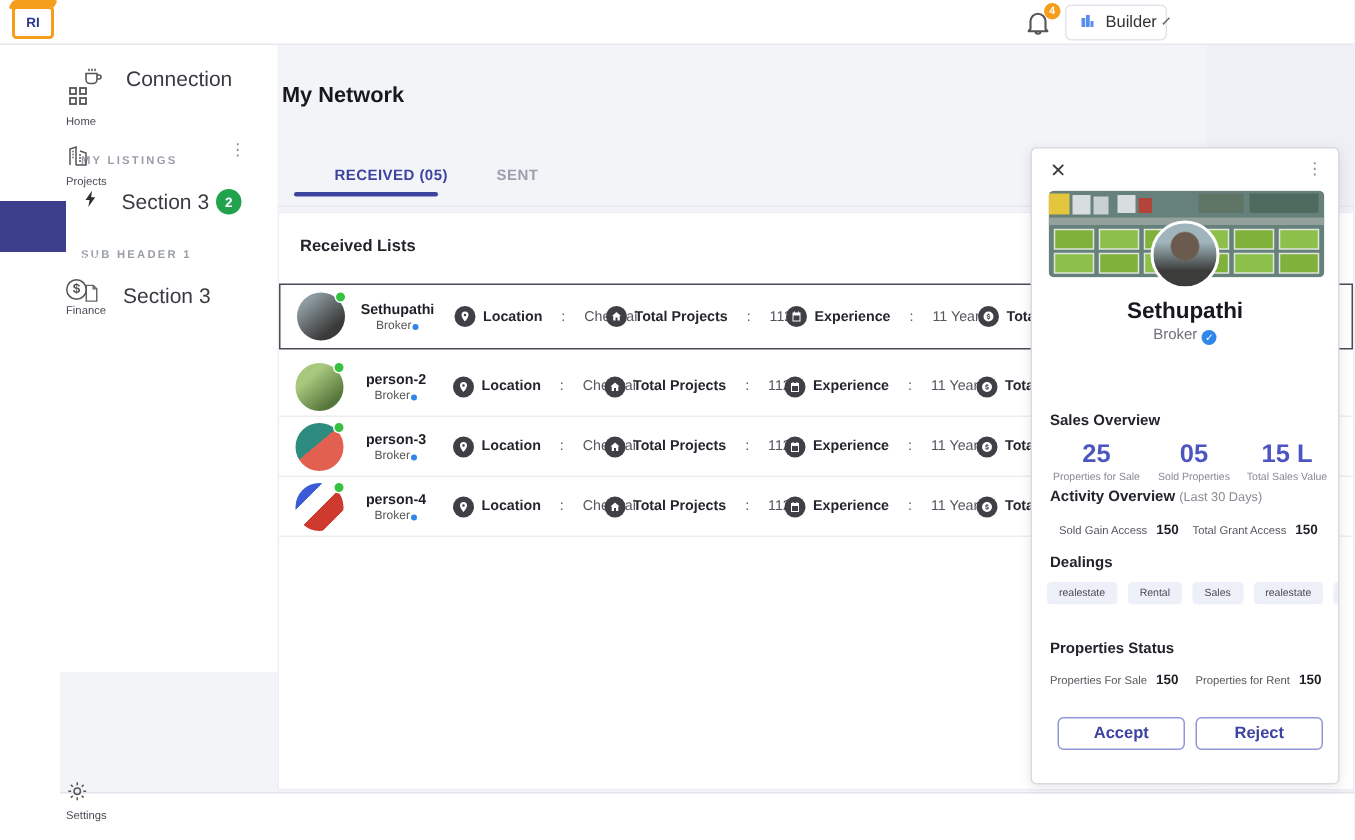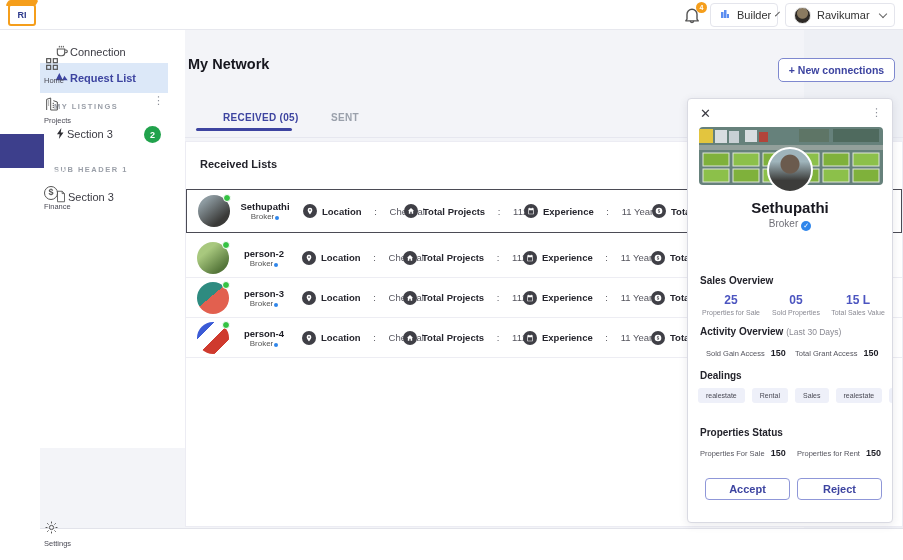--- a/index.html
+++ b/index.html
@@ -20,21 +20,21 @@
 
   
   .rail { position:absolute; left:0; top:30px; width:40px; height:530px; background:#fff; z-index:25; }
   .rail-item { position:absolute; left:0; width:40px; text-align:center; color:#4a4a55; font-size:7.5px;padding-left:44px; }
   .rail-item .ric { display:block; margin:0 auto 2px; }
   .rail-sel { background:#3d3f8c; color:#fff; padding-top:7px; height:34px; }
   .dollar { display:inline-flex; width:14px; height:14px; border:1.4px solid #555; border-radius:50%; align-items:center; justify-content:center; font-size:9px; font-weight:bold; color:#555; }
 
   
   .sidebar { position:absolute; left:40px; top:30px; width:145px; height:418px; background:#fff; z-index:20; }
-  .side-item { position:absolute; left:0; width:145px; height:28px; display:flex; align-items:center; padding-left:14px; font-size:11px; color:#3a3a42; }
+  .side-item { position:absolute; left:0; width:145px; height:28px; display:flex; align-items:center; gap:14px; padding-left:14px; font-size:14px; color:#3a3a42; }
   .side-item.sel { background:#dce8f8; color:#3d44a0; font-weight:bold; height:30px; width:128px; }
   .side-head { position:absolute; left:14px; font-size:7.5px; letter-spacing:1.5px; color:#9a9fa8; font-weight:bold; }
   .kebab { position:absolute; color:#8b8f98; font-size:11px; letter-spacing:0; line-height:4px; }
   .gbadge { position:absolute; width:17px; height:17px; border-radius:50%; background:#21a24c; color:#fff; font-size:9px; font-weight:bold; display:flex; align-items:center; justify-content:center; }
 
   
   .main-title { position:absolute; left:188px; top:56px; font-size:14.5px; font-weight:bold; color:#17171f; z-index:5; }
   .new-conn { position:absolute; left:778px; top:58px; width:117px; height:24px; background:#fff; border:1px solid #7e88cf; border-radius:5px; color:#3d44a0; font-size:10.5px; font-weight:bold; display:flex; align-items:center; justify-content:center; z-index:5; }
   .tab { position:absolute; top:112px; font-size:10px; font-weight:bold; letter-spacing:.3px; z-index:5; }
   .tab-active { left:223px; color:#3d44a0; }
@@ -69,21 +69,21 @@
   .p-kebab { position:absolute; right:10px; top:7px; color:#8b8f98; font-size:11px; }
   .cover { position:absolute; left:11px; top:28px; width:184px; height:58px; border-radius:4px; overflow:hidden; }
   .p-avatar { position:absolute; left:50%; top:48px; transform:translateX(-50%); width:46px; height:46px; border-radius:50%; border:2.5px solid #fff; background:radial-gradient(circle at 50% 36%, #6b5b4e 0 9px, transparent 10px), linear-gradient(180deg,#9fb4bb 30%,#3c3c3a 75%); z-index:2; }
   .p-name { position:absolute; left:0; top:100px; width:100%; text-align:center; font-size:15px; font-weight:bold; color:#17171f; }
   .p-role { position:absolute; left:0; top:119px; width:100%; text-align:center; font-size:10px; color:#707078; }
   .vbadge { display:inline-flex; width:10px; height:10px; border-radius:50%; background:#2f86eb; color:#fff; font-size:7px; align-items:center; justify-content:center; vertical-align:-1px; margin-left:3px; }
   .p-desc { position:absolute; left:10px; top:135px; width:186px; text-align:center; font-size:8.3px; line-height:11.5px; color:#6b6b74; }
   .sec-title { position:absolute; left:12px; font-size:10px; font-weight:bold; color:#23232b; }
   .sec-sub { font-weight:normal; font-size:8.5px; color:#8a8a93; }
   .p-stat { position:absolute; top:194px; text-align:center; }
-  .p-stat .v { font-size:12px; font-weight:bold; color:#4c55c0; }
+  .p-stat .v { font-size:17px; font-weight:bold; color:#4c55c0; }
   .p-stat .l { font-size:7px; color:#8a8a93; margin-top:2px; }
   .ps0 { left:12px; width:62px; } .ps1 { left:80px; width:56px; } .ps2 { left:142px; width:56px; }
   .kv { position:absolute; font-size:7.5px; color:#55555e; white-space:nowrap; }
   .kv b { font-size:9px; color:#1e1e26; margin-left:6px; }
   .chips { position:absolute; left:10px; top:285px; width:200px; white-space:nowrap; overflow:hidden; }
   .chip { display:inline-block; background:#eef0f9; border-radius:3px; padding:4px 8px; font-size:7px; color:#4a4a55; margin-right:7px; }
   .p-btn { position:absolute; top:379px; width:85px; height:22px; background:#fff; border:1px solid #8f97d8; border-radius:4px; color:#3d44a0; font-size:11px; font-weight:bold; display:flex; align-items:center; justify-content:center; }
   .btn-accept { left:17px; } .btn-reject { left:109px; }
 
   
@@ -107,25 +107,20 @@
       </span>
       <span class="badge">4</span>
     </div>
     <div class="tb-box tb-builder">
       <span><svg width="12" height="12" viewBox="0 0 24 24" fill="#5b8df0">
             <path d="M4 20V8h5v12zM10 20V4h5v16zM16 20v-8h4v8z"></path>
           </svg></span>
       <span>Builder</span>
       <span class="chev"></span>
     </div>
-    <div class="tb-box tb-user">
-      <span class="mini-avatar"></span>
-      <span>Ravikumar</span>
-      <span class="chev"></span>
-    </div>
   </div>
 
   <div class="rail">
     <div class="rail-item" style="top:26px">
       <span class="ric"><svg width="16" height="16" viewBox="0 0 24 24" fill="none" stroke="#555" stroke-width="1.8">
             <rect x="4" y="4" width="6" height="6"></rect>
             <rect x="14" y="4" width="6" height="6"></rect>
             <rect x="4" y="14" width="6" height="6"></rect>
             <rect x="14" y="14" width="6" height="6"></rect>
           </svg></span>
@@ -160,47 +155,40 @@
   </div>
 
   <div class="sidebar">
     <div class="side-item" style="top:8px">
       <span><svg width="16" height="16" viewBox="0 0 24 24" fill="none" stroke="#555" stroke-width="1.6">
             <path d="M5 9h11v6a4 4 0 0 1-4 4H9a4 4 0 0 1-4-4zM16 10.5h2a2 2 0 0 1 0 4h-2"></path>
             <path d="M8 6V4.8M11 6V4.8M14 6V4.8" stroke-linecap="round"></path>
           </svg></span>
       <span>Connection</span>
     </div>
-    <div class="side-item sel" style="top:33px">
-      <span><svg width="16" height="14" viewBox="0 0 24 20" fill="#3d44a0">
-            <path d="M8 4l5.5 11H2.5zM15.5 8l5 7h-8z"></path>
-          </svg></span>
-      <span>Request List</span>
-    </div>
     <div class="side-head" style="top:72px">MY LISTINGS</div>
     <div class="kebab" style="left:113px; top:68px">⋮</div>
     <div class="side-item" style="top:90px">
       <span><svg width="13" height="15" viewBox="0 0 24 24" fill="#2d2d33">
             <path d="M13.5 2L5.5 13.5h5L9 22l8.5-12h-5z"></path>
           </svg></span>
       <span>Section 3</span>
     </div>
     <div class="gbadge" style="left:104px; top:96px">2</div>
     <div class="side-head" style="top:135px">SUB HEADER 1</div>
     <div class="side-item" style="top:153px">
       <span><svg width="14" height="15" viewBox="0 0 24 24" fill="none" stroke="#666" stroke-width="1.7">
             <path d="M6 3h8l4 4v14H6z"></path>
             <path d="M14 3v4h4"></path>
           </svg></span>
       <span>Section 3</span>
     </div>
   </div>
 
   <div class="main-title">My Network</div>
-  <div class="new-conn">+ New connections</div>
   <div class="tab tab-active">RECEIVED (05)</div>
   <div class="tab-underline"></div>
   <div class="tab tab-inactive">SENT</div>
   <div class="tabs-divider"></div>
 
   <div class="card">
     <div class="list-title">Received Lists</div>
 
     <div class="row sel" style="top:47px">
       <div class="avatar av0">

